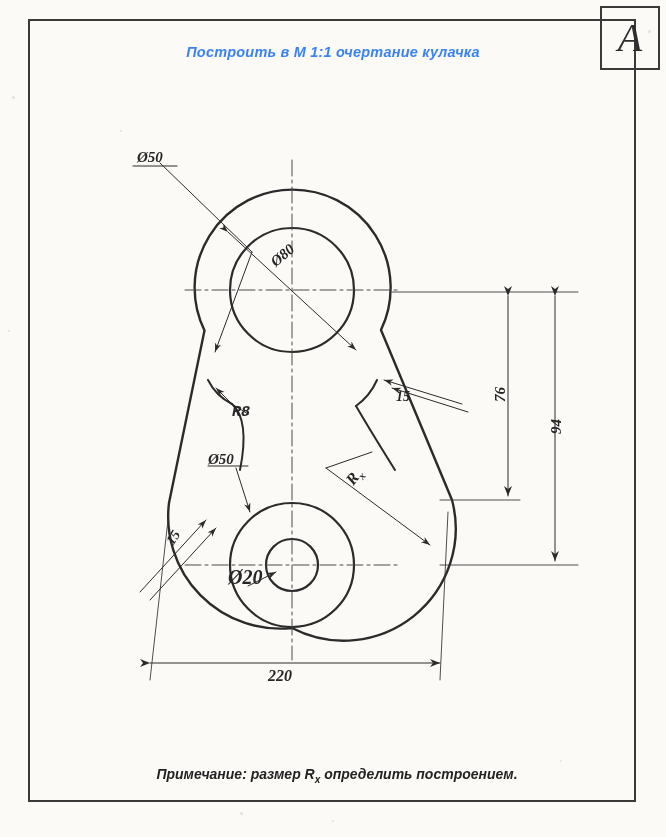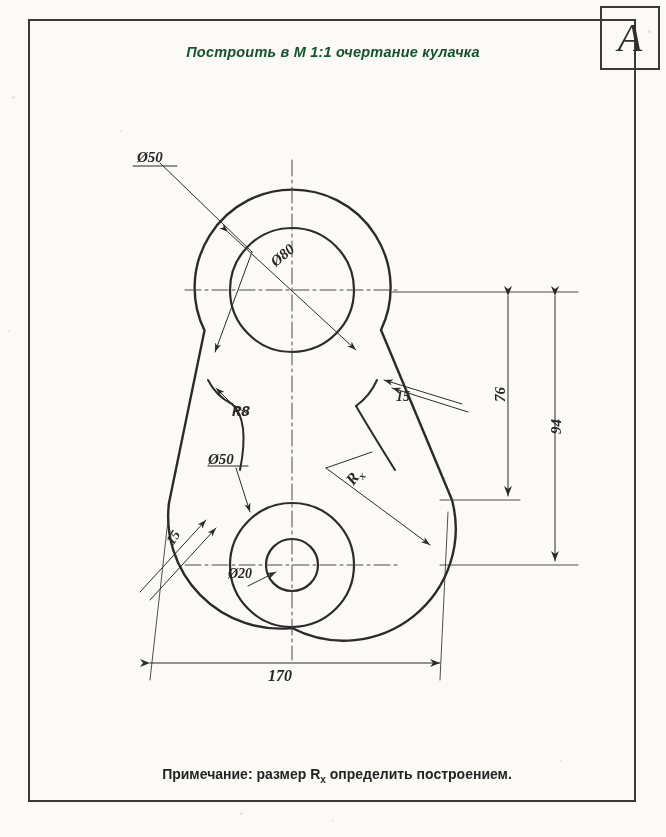--- a/index.html
+++ b/index.html
@@ -52,28 +52,29 @@
     line-height: 1;
   }
   #title {
     position: absolute;
     left: 0; right: 0;
     top: 44px;
     text-align: center;
     font-style: italic;
     font-weight: bold;
     font-size: 14.5px;
-    color: #14532d;
+    color: #3b82f6;
     letter-spacing: .2px;
   }
   #note {
     position: absolute;
     left: 0; right: 0;
     bottom: 52px;
     text-align: center;
+    font-style: italic;
     font-weight: bold;
     font-size: 14px;
     color: #232323;
     padding-left: 8px;
   }
   #note sub { font-size: 10px; }
   #drawing {
     position: absolute;
     left: 0; top: 0;
     width: 666px; height: 837px;
@@ -197,16 +198,16 @@
 
   <div class="lbl" style="left:137px; top:150px; font-size:15px;">Ø50</div>
   <div class="lbl rot-tilt3" style="left:268px; top:258px; font-size:15px;">Ø80</div>
   <div class="lbl" style="left:232px; top:405px; font-size:15px;font-family:Liberation Mono, monospace;">R8</div>
   <div class="lbl" style="left:396px; top:390px; font-size:14px;">15</div>
   <div class="lbl rot90" style="left:493px; top:402px; font-size:15px;">76</div>
   <div class="lbl rot90" style="left:549px; top:434px; font-size:15px;">94</div>
   <div class="lbl" style="left:208px; top:452px; font-size:15px;">Ø50</div>
   <div class="lbl rot-tilt2" style="left:343px; top:478px; font-size:16px;"><span>R</span><sub>x</sub></div>
   <div class="lbl rot-tilt" style="left:164px; top:540px; font-size:14px;">15</div>
-  <div class="lbl" style="left:228px; top:567px; font-size:14px;">Ø20</div>
-  <div class="lbl" style="left:268px; top:668px; font-size:16px;">170</div>
+  <div class="lbl" style="left:228px; top:567px; font-size:20px;">Ø20</div>
+  <div class="lbl" style="left:268px; top:668px; font-size:16px;">220</div>
 
 </div>
 
 </body></html>

